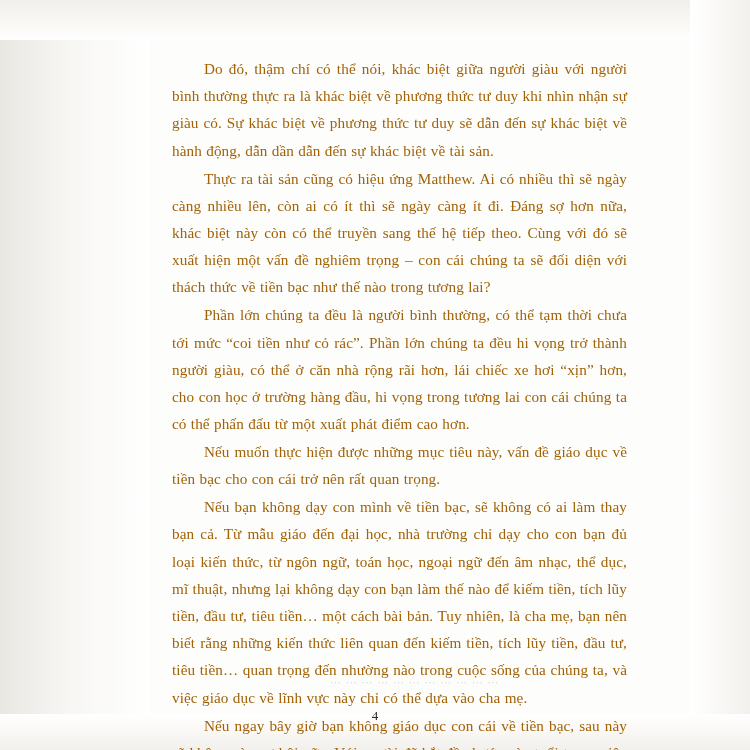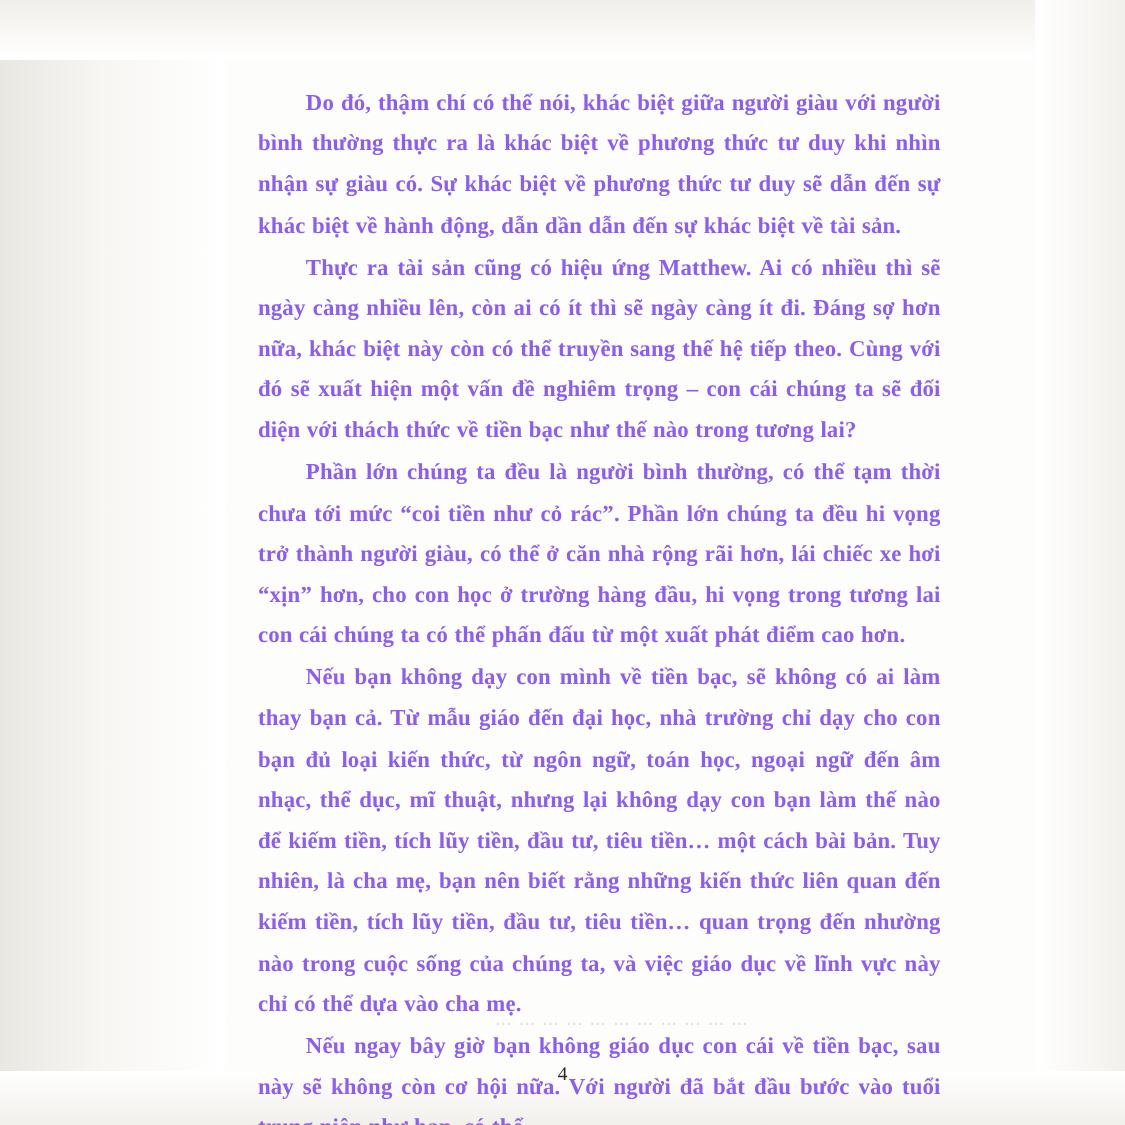--- a/index.html
+++ b/index.html
@@ -62,24 +62,23 @@
     left: 172px;
     top: 55px;
     width: 455px;
   }
   p.body-par {
     margin: 0 0 0.05em 0;
     text-indent: 2.1em;
     text-align: justify;
     font-size: 15.2px;
     line-height: 1.79;
-    color: #8b5cf6;
+    color: #a16207;
     letter-spacing: 0.1px;
     word-spacing: 0.4px;
-    font-weight: bold;
   }
   .folio {
     position: absolute;
     left: 0;
     top: 708px;
     width: 750px;
     text-align: center;
     font-size: 13px;
     color: #2a2a2a;
     font-family: "Liberation Serif", serif;
@@ -105,20 +104,21 @@
 <div class="page">
   <div class="page-edge-left"></div>
   <div class="page-edge-top"></div>
   <div class="page-edge-right"></div>
   <div class="page-edge-bottom"></div>
 
   <div class="text-column">
     <p class="body-par">Do đó, thậm chí có thể nói, khác biệt giữa người giàu với người bình thường thực ra là khác biệt về phương thức tư duy khi nhìn nhận sự giàu có. Sự khác biệt về phương thức tư duy sẽ dẫn đến sự khác biệt về hành động, dẫn dần dẫn đến sự khác biệt về tài sản.</p>
     <p class="body-par">Thực ra tài sản cũng có hiệu ứng Matthew. Ai có nhiều thì sẽ ngày càng nhiều lên, còn ai có ít thì sẽ ngày càng ít đi. Đáng sợ hơn nữa, khác biệt này còn có thể truyền sang thế hệ tiếp theo. Cùng với đó sẽ xuất hiện một vấn đề nghiêm trọng – con cái chúng ta sẽ đối diện với thách thức về tiền bạc như thế nào trong tương lai?</p>
     <p class="body-par">Phần lớn chúng ta đều là người bình thường, có thể tạm thời chưa tới mức “coi tiền như cỏ rác”. Phần lớn chúng ta đều hi vọng trở thành người giàu, có thể ở căn nhà rộng rãi hơn, lái chiếc xe hơi “xịn” hơn, cho con học ở trường hàng đầu, hi vọng trong tương lai con cái chúng ta có thể phấn đấu từ một xuất phát điểm cao hơn.</p>
+    <p class="body-par">Nếu muốn thực hiện được những mục tiêu này, vấn đề giáo dục về tiền bạc cho con cái trở nên rất quan trọng.</p>
     <p class="body-par">Nếu bạn không dạy con mình về tiền bạc, sẽ không có ai làm thay bạn cả. Từ mẫu giáo đến đại học, nhà trường chỉ dạy cho con bạn đủ loại kiến thức, từ ngôn ngữ, toán học, ngoại ngữ đến âm nhạc, thể dục, mĩ thuật, nhưng lại không dạy con bạn làm thế nào để kiếm tiền, tích lũy tiền, đầu tư, tiêu tiền… một cách bài bản. Tuy nhiên, là cha mẹ, bạn nên biết rằng những kiến thức liên quan đến kiếm tiền, tích lũy tiền, đầu tư, tiêu tiền… quan trọng đến nhường nào trong cuộc sống của chúng ta, và việc giáo dục về lĩnh vực này chỉ có thể dựa vào cha mẹ.</p>
     <p class="body-par">Nếu ngay bây giờ bạn không giáo dục con cái về tiền bạc, sau này sẽ không còn cơ hội nữa. Với người đã bắt đầu bước vào tuổi trung niên như bạn, có thể</p>
   </div>
 
   <div class="ghost-line">⋯ ⋯ ⋯ ⋯ ⋯ ⋯ ⋯ ⋯ ⋯ ⋯ ⋯</div>
 
   <div class="folio">4</div>
 </div>
 
 </body></html>

